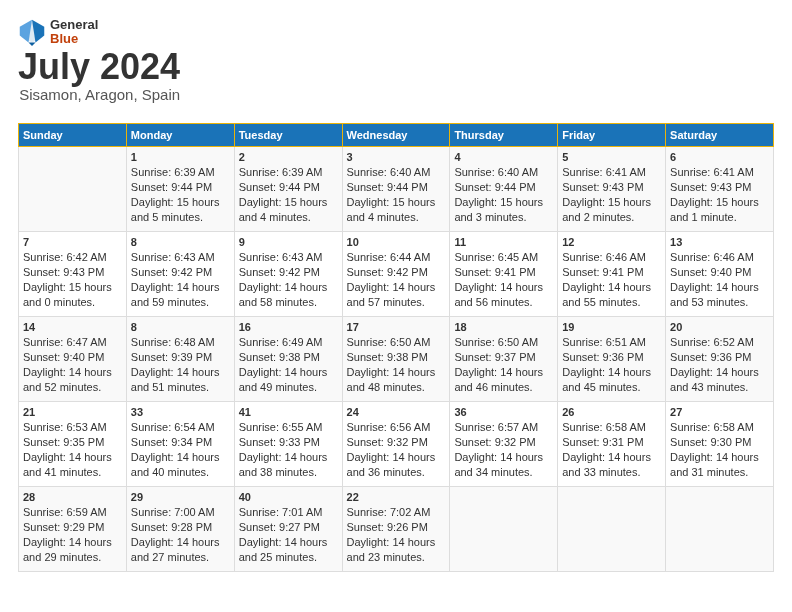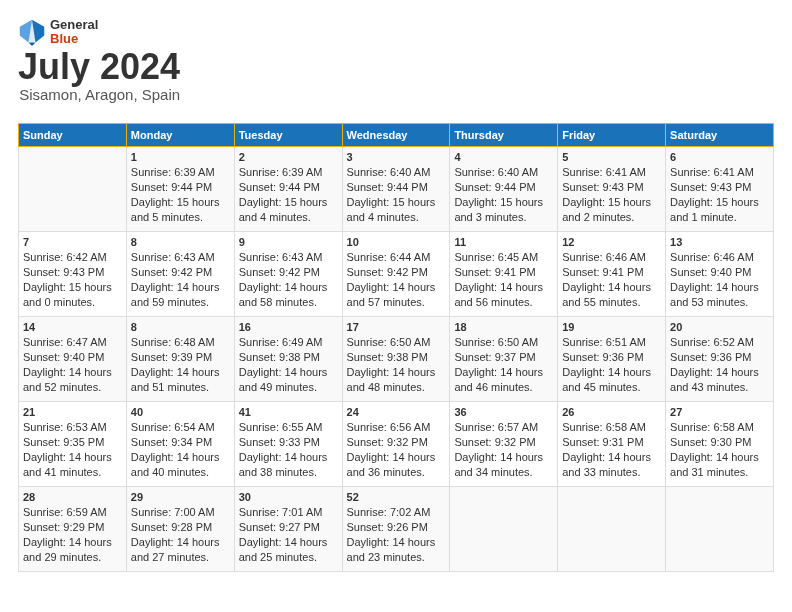--- a/index.html
+++ b/index.html
@@ -212,21 +212,21 @@
             <div class="day-number">20</div>
             <div class="day-info">Sunrise: 6:52 AM<br>Sunset: 9:36 PM<br>Daylight: 14 hours and 43 minutes.</div>
           </td>
         </tr>
         <tr>
           <td>
             <div class="day-number">21</div>
             <div class="day-info">Sunrise: 6:53 AM<br>Sunset: 9:35 PM<br>Daylight: 14 hours and 41 minutes.</div>
           </td>
           <td>
-            <div class="day-number">40</div>
+            <div class="day-number">33</div>
             <div class="day-info">Sunrise: 6:54 AM<br>Sunset: 9:34 PM<br>Daylight: 14 hours and 40 minutes.</div>
           </td>
           <td>
             <div class="day-number">41</div>
             <div class="day-info">Sunrise: 6:55 AM<br>Sunset: 9:33 PM<br>Daylight: 14 hours and 38 minutes.</div>
           </td>
           <td>
             <div class="day-number">24</div>
             <div class="day-info">Sunrise: 6:56 AM<br>Sunset: 9:32 PM<br>Daylight: 14 hours and 36 minutes.</div>
           </td>
@@ -246,25 +246,25 @@
         <tr>
           <td>
             <div class="day-number">28</div>
             <div class="day-info">Sunrise: 6:59 AM<br>Sunset: 9:29 PM<br>Daylight: 14 hours and 29 minutes.</div>
           </td>
           <td>
             <div class="day-number">29</div>
             <div class="day-info">Sunrise: 7:00 AM<br>Sunset: 9:28 PM<br>Daylight: 14 hours and 27 minutes.</div>
           </td>
           <td>
-            <div class="day-number">30</div>
+            <div class="day-number">40</div>
             <div class="day-info">Sunrise: 7:01 AM<br>Sunset: 9:27 PM<br>Daylight: 14 hours and 25 minutes.</div>
           </td>
           <td>
-            <div class="day-number">52</div>
+            <div class="day-number">22</div>
             <div class="day-info">Sunrise: 7:02 AM<br>Sunset: 9:26 PM<br>Daylight: 14 hours and 23 minutes.</div>
           </td>
           <td class="empty-cell"></td>
           <td class="empty-cell"></td>
           <td class="empty-cell"></td>
         </tr>
       </tbody>
   </table>
 </div>
 

